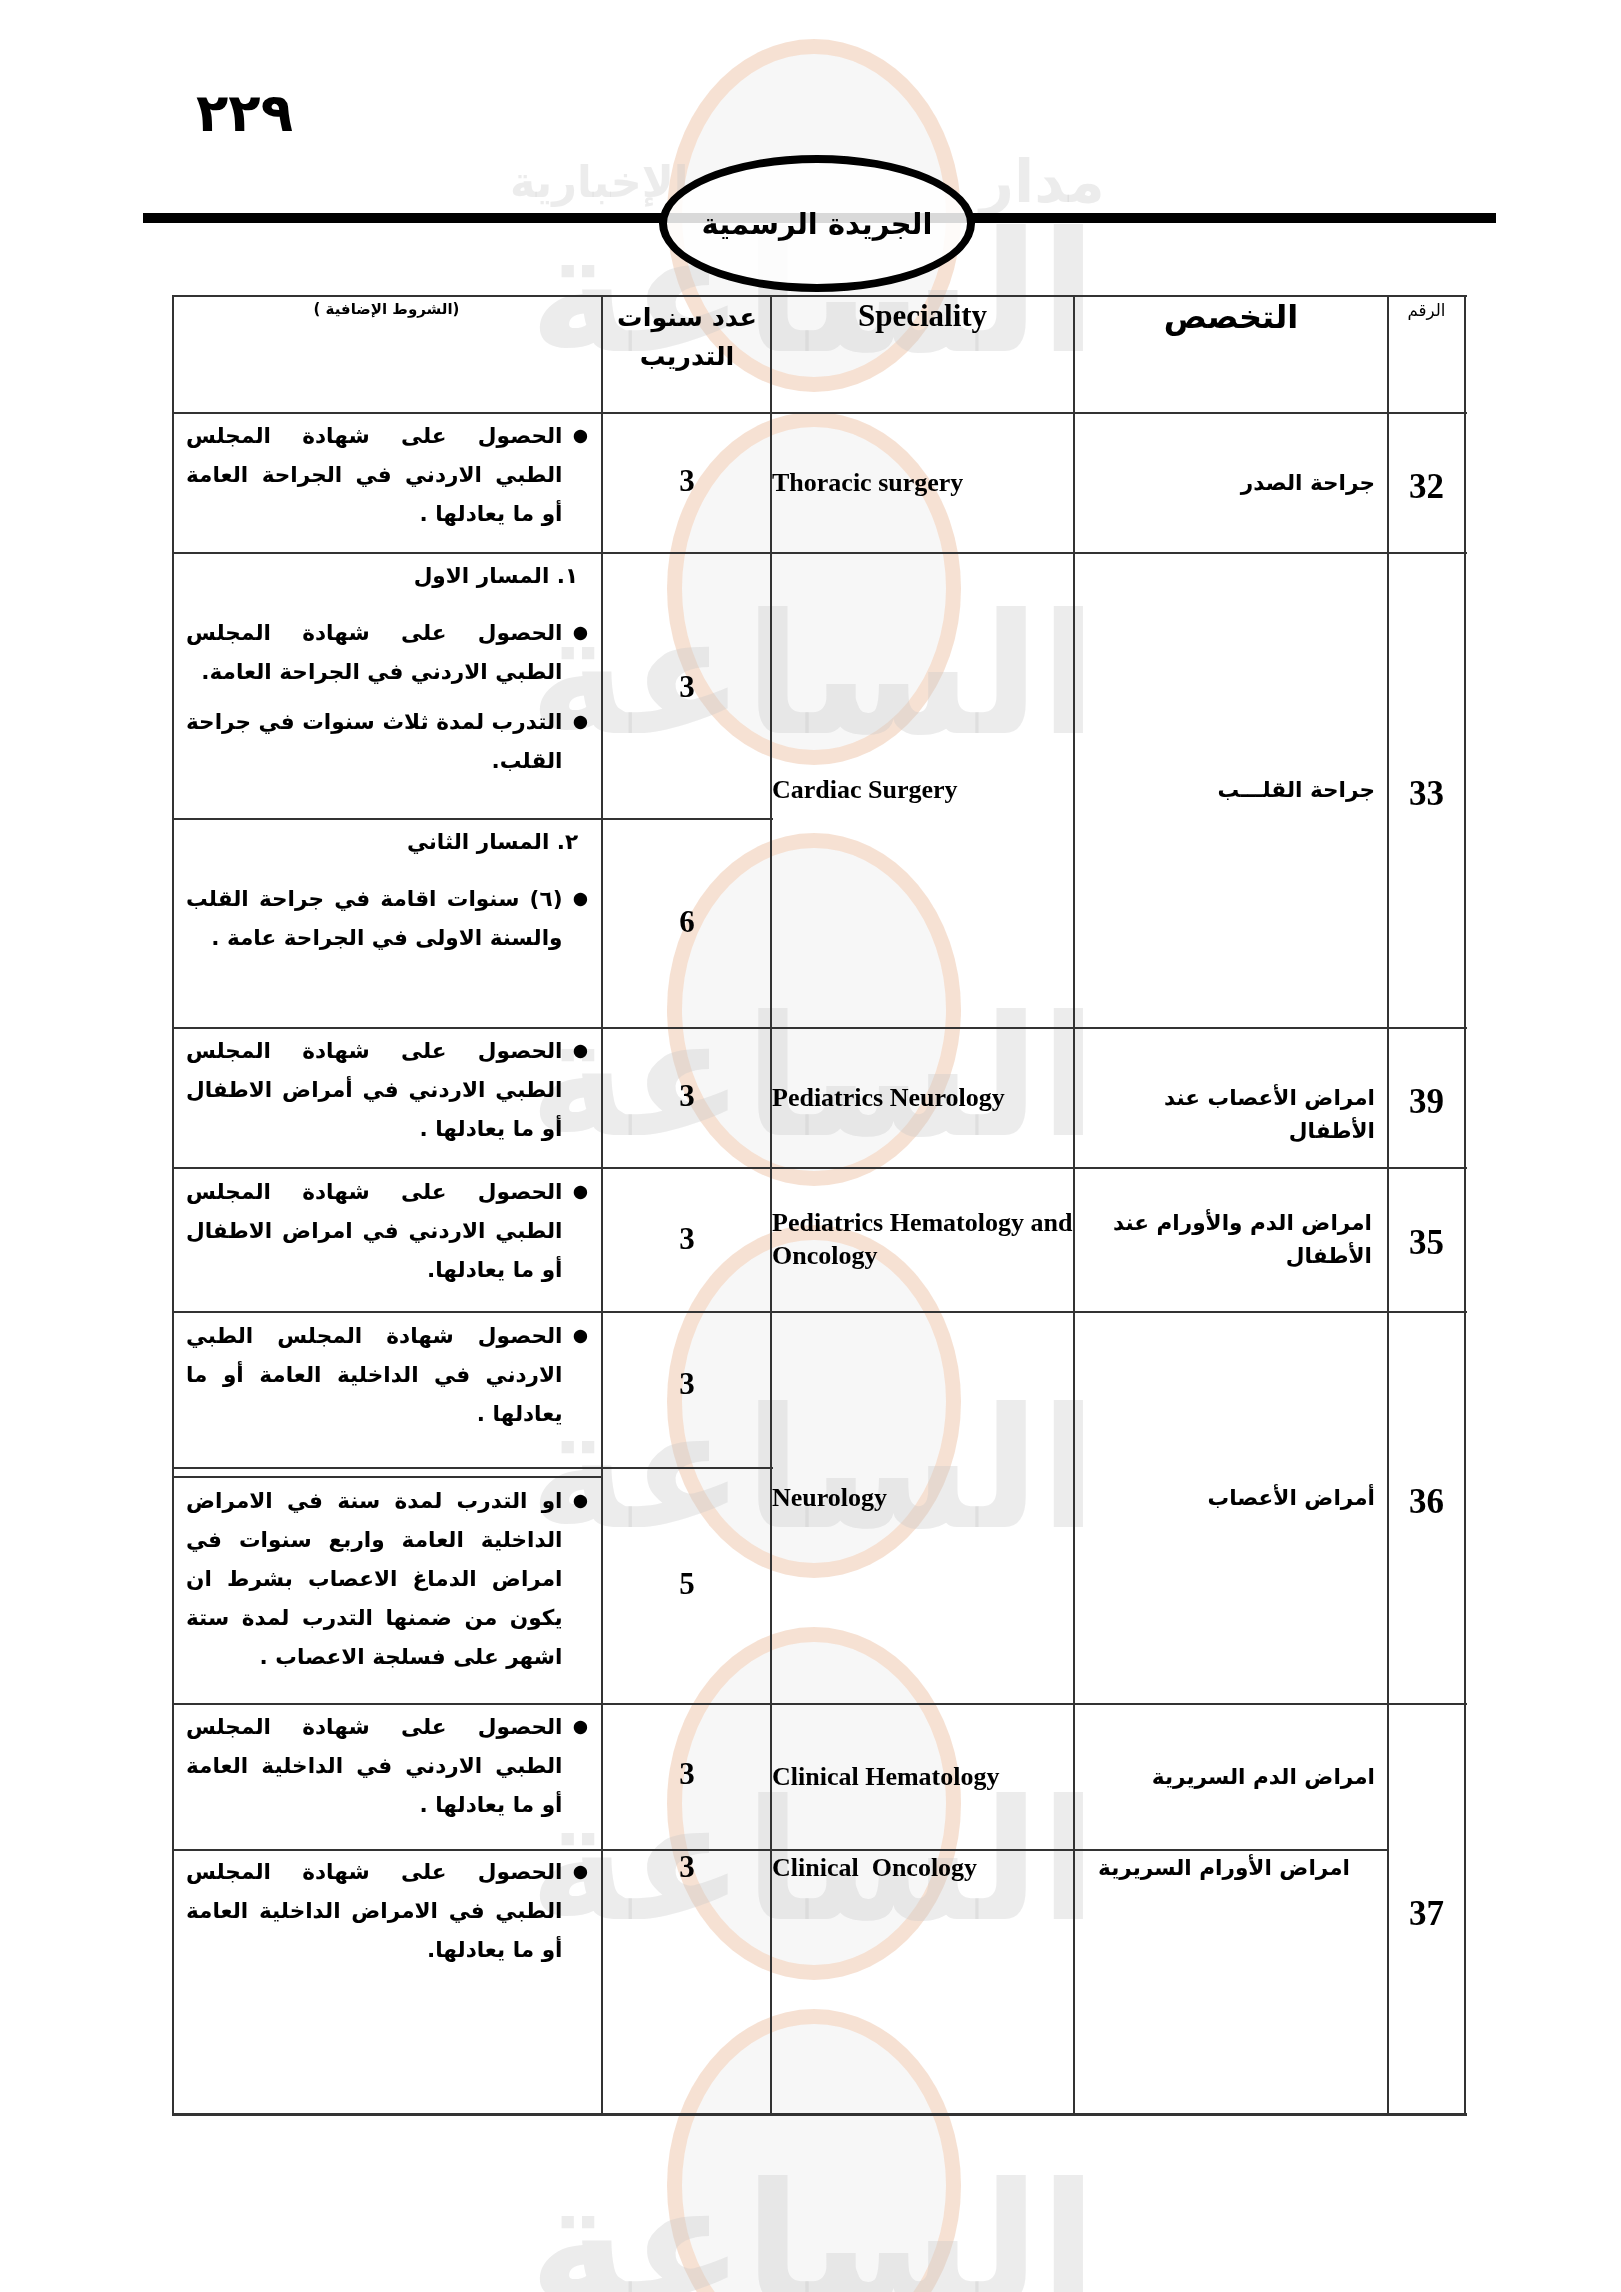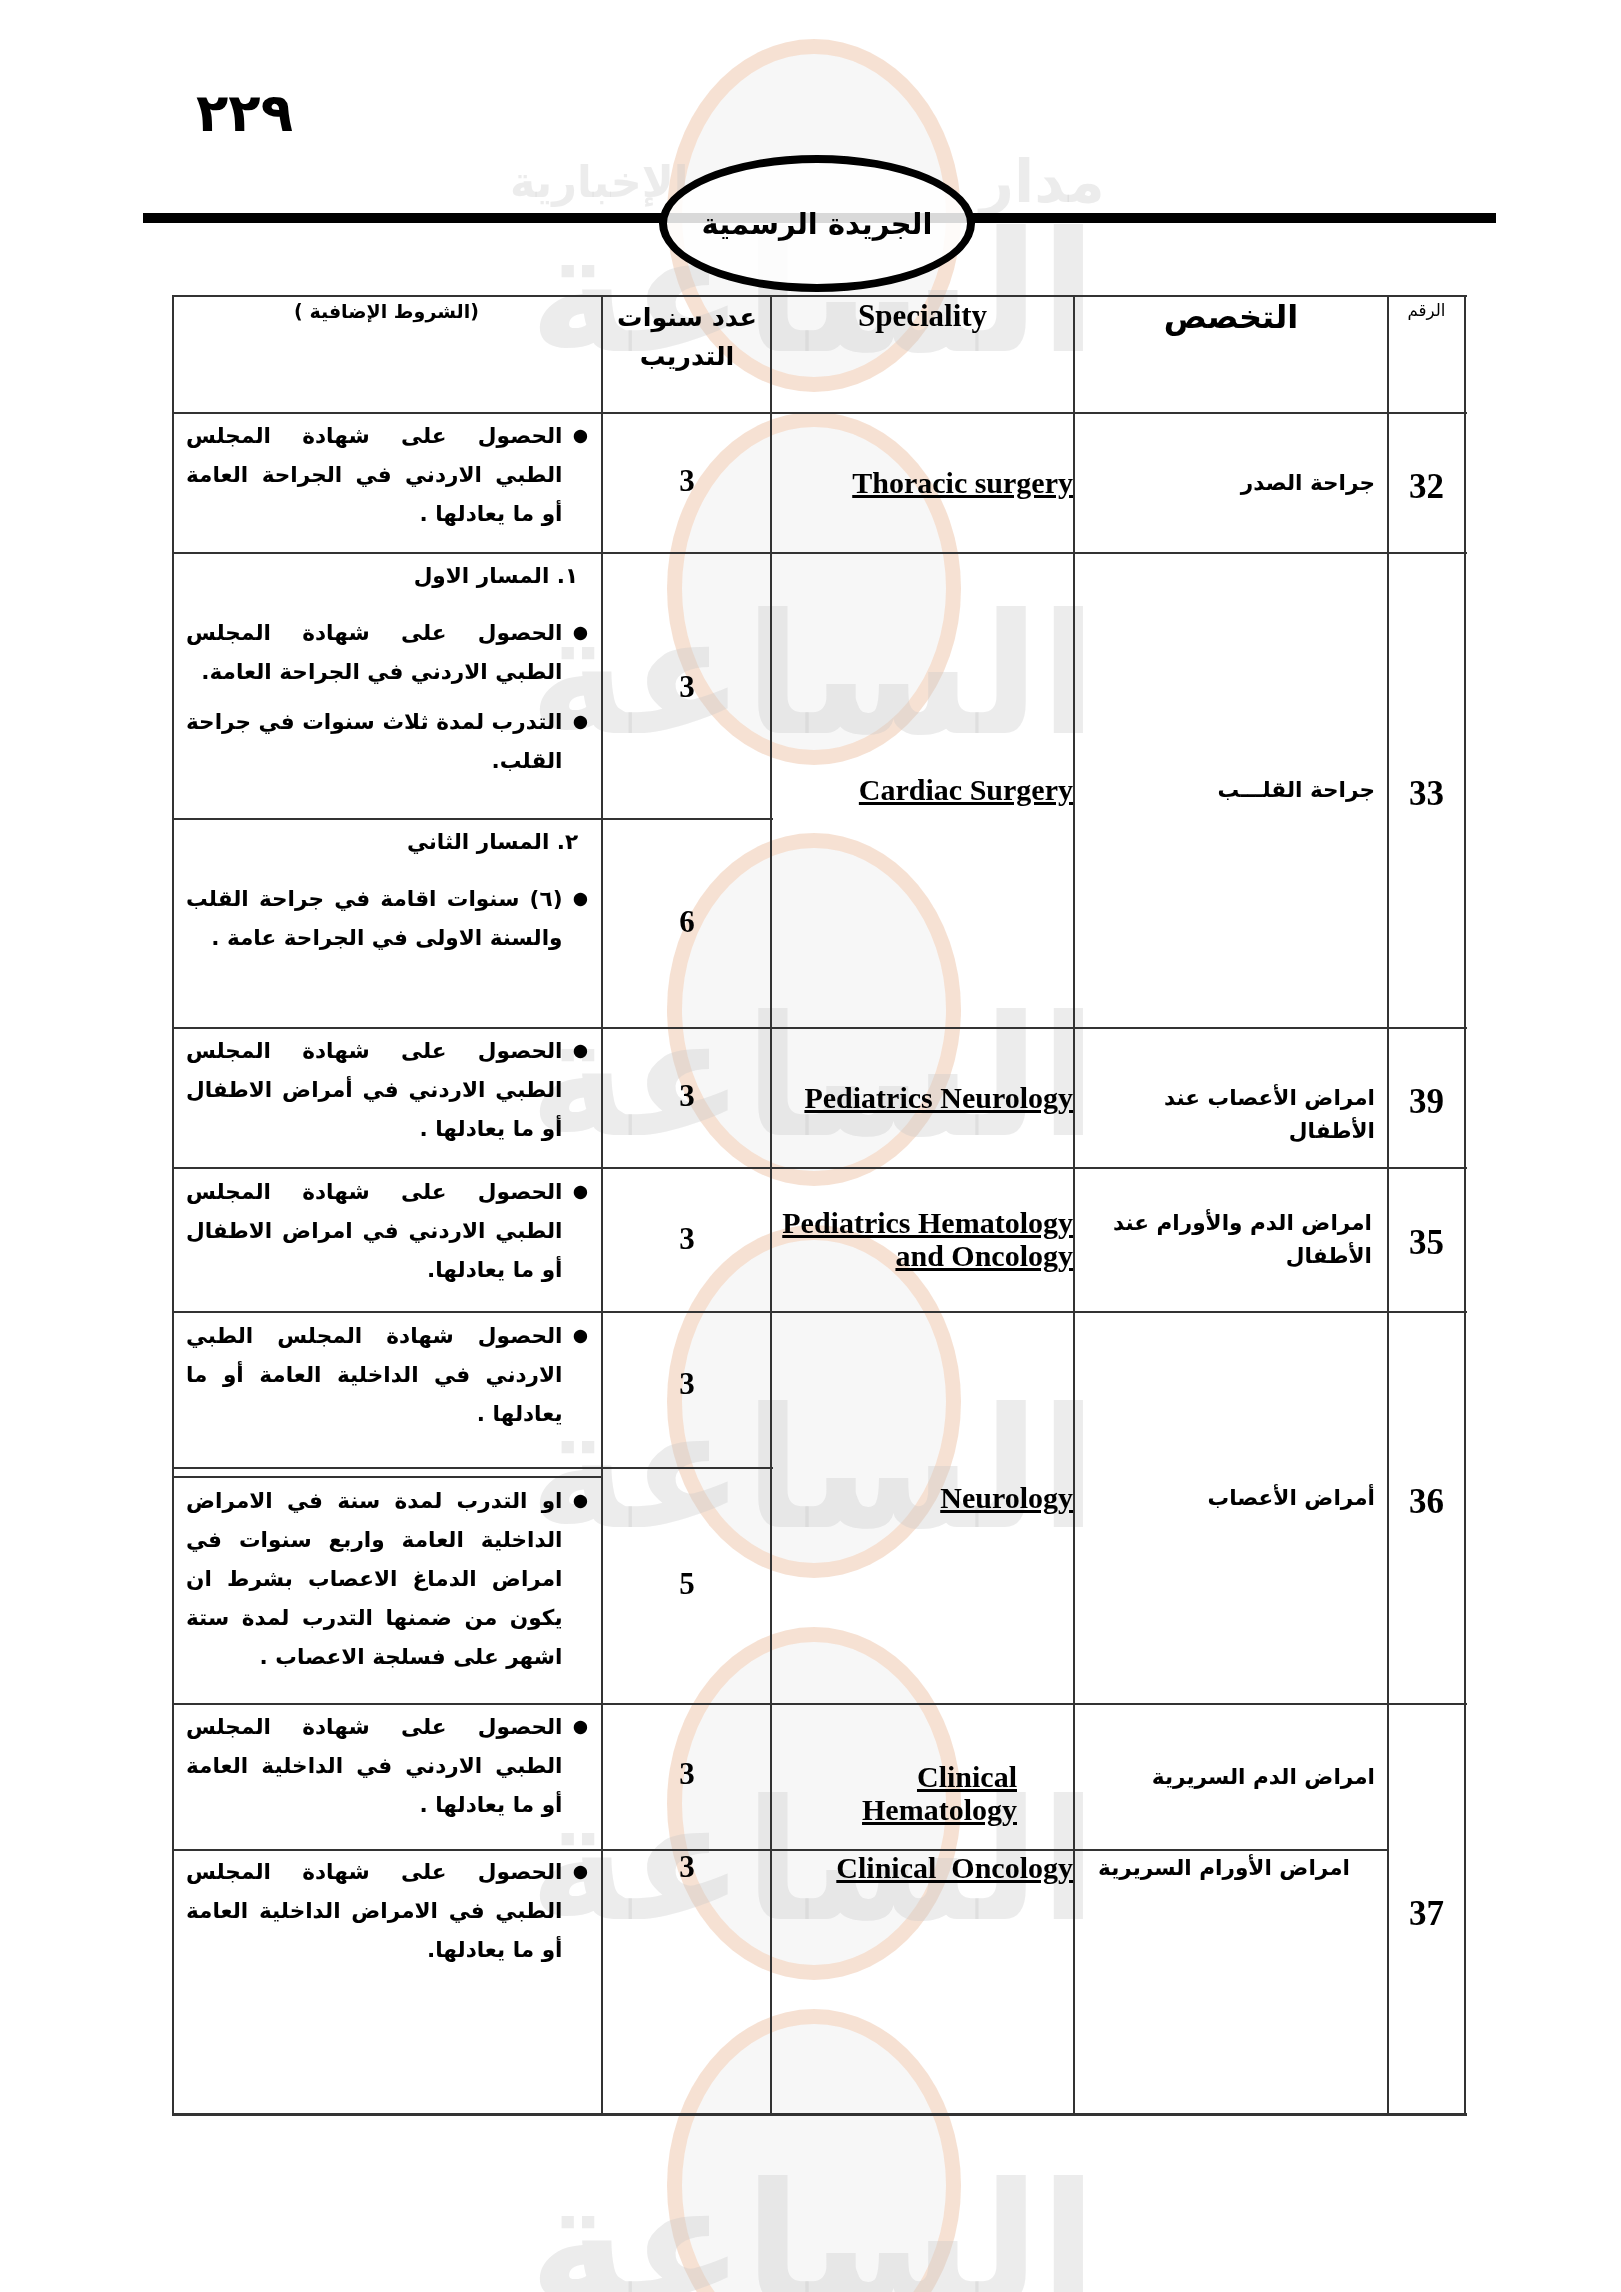--- a/index.html
+++ b/index.html
@@ -39,21 +39,21 @@
   .cell { position: absolute; z-index: 4; box-sizing: border-box; }
   .hdr { font-weight: bold; text-align: center; }
   .ar { direction: rtl; font-family: "DejaVu Sans", sans-serif; }
   .en { font-family: "Liberation Serif", serif; font-weight: bold; }
   .num { font-family: "Liberation Serif", serif; font-weight: bold; font-size: 35px; text-align: center; }
   .yrs { font-family: "Liberation Serif", serif; font-weight: bold; font-size: 31px; text-align: center; }
   .req { direction: rtl; font-weight: bold; font-size: 21.6px; line-height: 39px; text-align: justify; }
   .req .bullet-line { display: flex; direction: rtl; }
   .req .dot { width: 25.5px; flex: none; font-size: 17.6px; }
   .req .title { font-size: 21.6px; }
-  .spec-en { font-size: 30px; text-align: right; line-height: 33px; text-decoration: underline; }
+  .spec-en { font-size: 26px; text-align: left; line-height: 33px; }
   .spec-ar { font-size: 21.6px; font-weight: bold; text-align: right; line-height: 33px; }
 </style>
 </head>
 <body>
 
 <div class="wm wm-clock" style="left:667px;top:39px;"></div>
 <div class="wm wm-clock" style="left:667px;top:412px;"></div>
 <div class="wm wm-clock" style="left:667px;top:833px;"></div>
 <div class="wm wm-clock" style="left:667px;top:1225px;"></div>
 <div class="wm wm-clock" style="left:667px;top:1627px;"></div>
@@ -99,21 +99,21 @@
 
   <div class="line-h" style="left:172px;top:1849px;width:1217px;"></div>
 </div>
 
 <div class="cell hdr" style="left:1389px;top:300px;width:75px;">
   <span class="ar" style="font-size:16.7px;font-weight:normal;">الرقم</span>
 </div>
 <div class="cell hdr ar" style="left:1075px;top:298px;width:312px;font-size:32px;">التخصص</div>
 <div class="cell hdr en" style="left:772px;top:298px;width:301px;font-size:31px;">Speciality</div>
 <div class="cell hdr ar" style="left:603px;top:298px;width:168px;font-size:25.5px;line-height:39px;">عدد سنوات التدريب</div>
-<div class="cell hdr ar" style="left:173px;top:300px;width:427px;font-size:19px;">(الشروط الإضافية )</div>
+<div class="cell hdr ar" style="left:173px;top:300px;width:427px;font-size:15px;">(الشروط الإضافية )</div>
 
 <div>
   <div class="cell num" style="left:1389px;top:467px;width:75px;">32</div>
   <div class="cell spec-ar ar" style="left:1078px;top:466px;width:297px;">جراحة الصدر</div>
   <div class="cell spec-en en" style="left:772px;top:466px;width:301px;">Thoracic surgery</div>
   <div class="cell yrs" style="left:603px;top:463px;width:168px;">3</div>
   <div class="cell req" style="left:186px;top:416px;width:402px;">
     <div class="bullet-line">
         <span class="dot">●</span>
         <span>الحصول على شهادة المجلس الطبي الاردني في الجراحة العامة أو ما يعادلها .</span>

